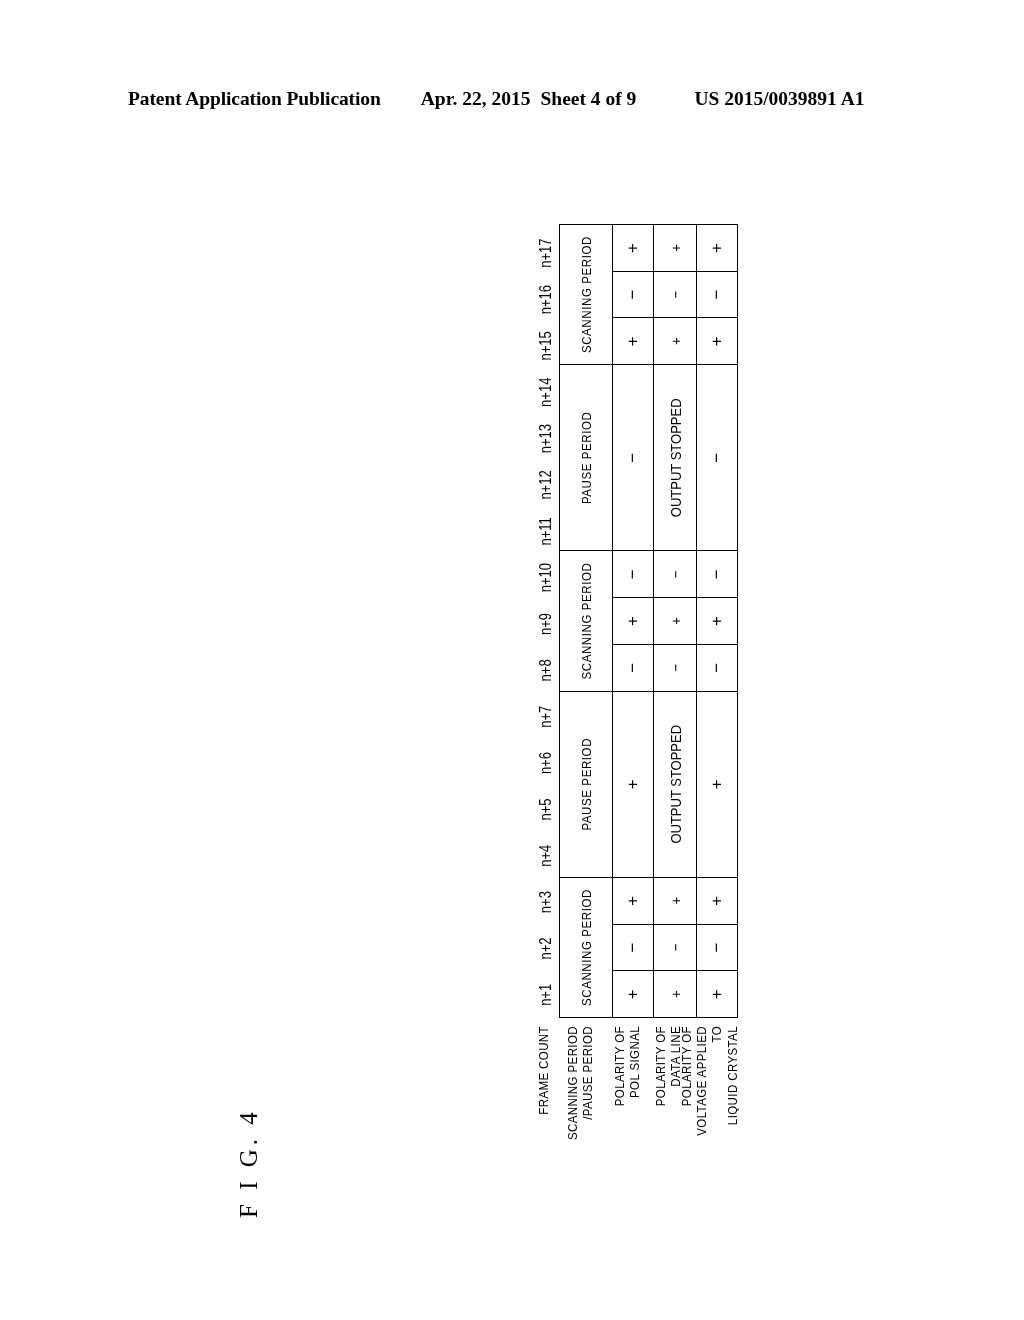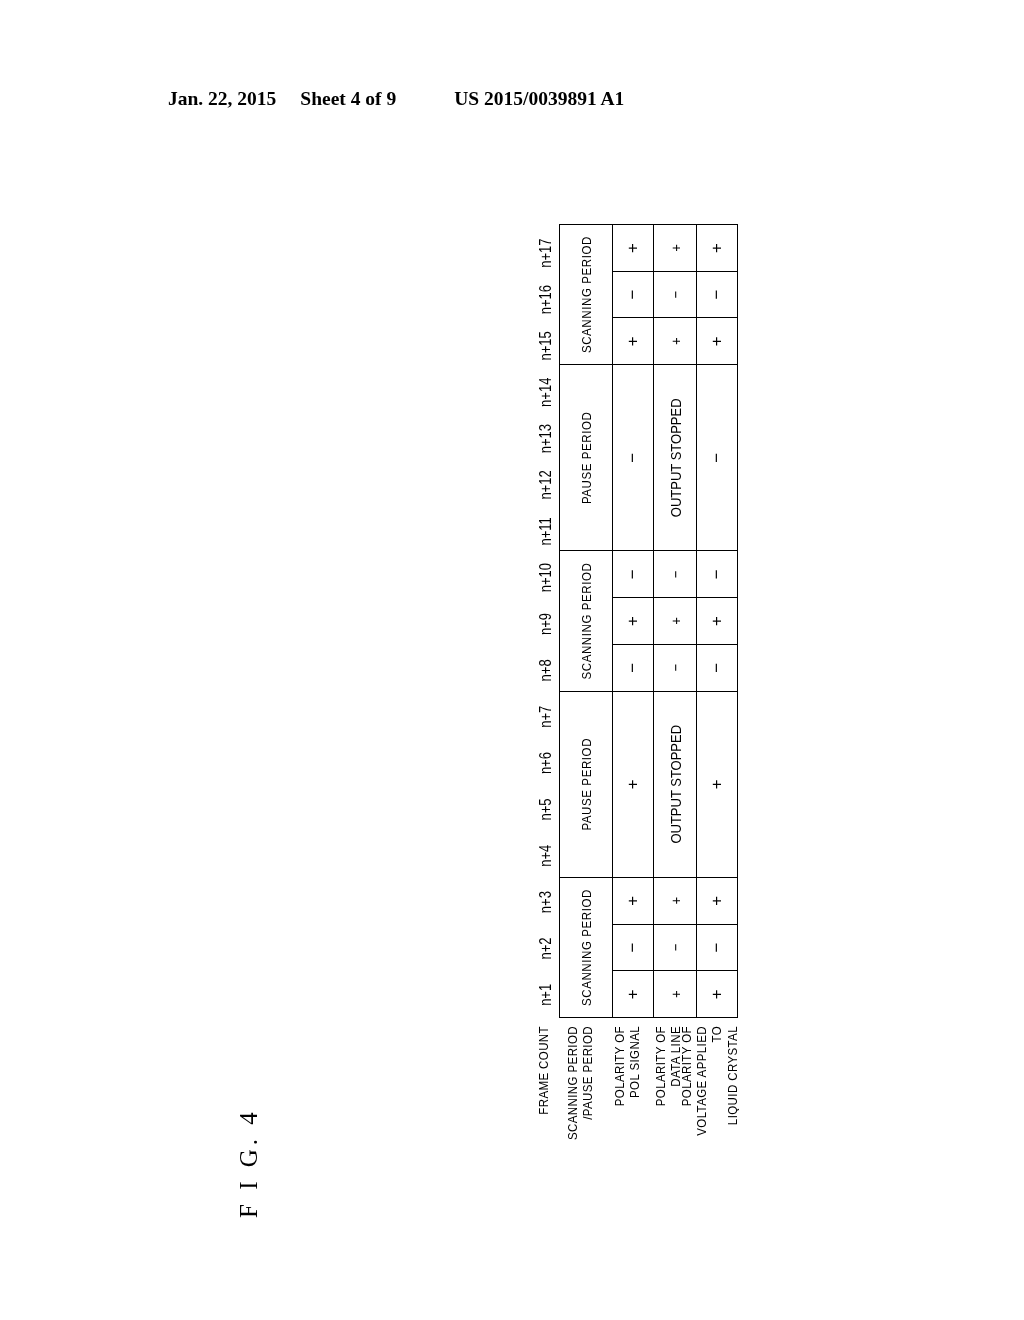--- a/index.html
+++ b/index.html
@@ -24,21 +24,21 @@
     display: flex;
     align-items: baseline;
     font-family: "Liberation Serif", serif;
     font-weight: bold;
     font-size: 19.5px;
     color: #000;
     white-space: nowrap;
   }
   #page-header .hdr-pub { letter-spacing: -0.1px; }
   #page-header .hdr-date { margin-left: 40px; }
-  #page-header .hdr-sheet { margin-left: 24px; }
+  #page-header .hdr-sheet { margin-left: 10px; }
   #page-header .hdr-patno { margin-left: 58px; }
 
   
   #fig-label {
     position: absolute;
     left: 232px;
     top: 1018px;
     width: 200px;
     height: 34px;
     transform-origin: 0 0;
@@ -157,21 +157,22 @@
   }
   .hatched .cellspan {
     background: #ffffff;
     padding: 0 1px;
   }
 </style>
 </head>
 <body>
 
 <div id="page-header">
-  <span class="hdr-date">Jan. 22, 2015</span>
+  <span class="hdr-pub">Patent Application Publication</span>
+  <span class="hdr-date">Apr. 22, 2015</span>
   <span class="hdr-sheet">Sheet 4 of 9</span>
   <span class="hdr-patno">US 2015/0039891 A1</span>
 </div>
 
 <div id="fig-label">F I G.  4</div>
 
 <div id="figure-wrap" style="width: 788px; height: 200px; left: 533px; top: 1018px; transform-origin: 0px 0px; transform: rotate(-90deg);">
   <div id="figure-inner" style="width: 788px; height: 200px; margin-left: 0px; position: relative; left: 0px;">
     <div class="rowlabels" style="left: 0px; top: 0px; width: 788px; height: 0px; overflow: visible;">
         <div style="position: absolute; left: 0px; top: 0px; width: 62px; height: 272px;">

